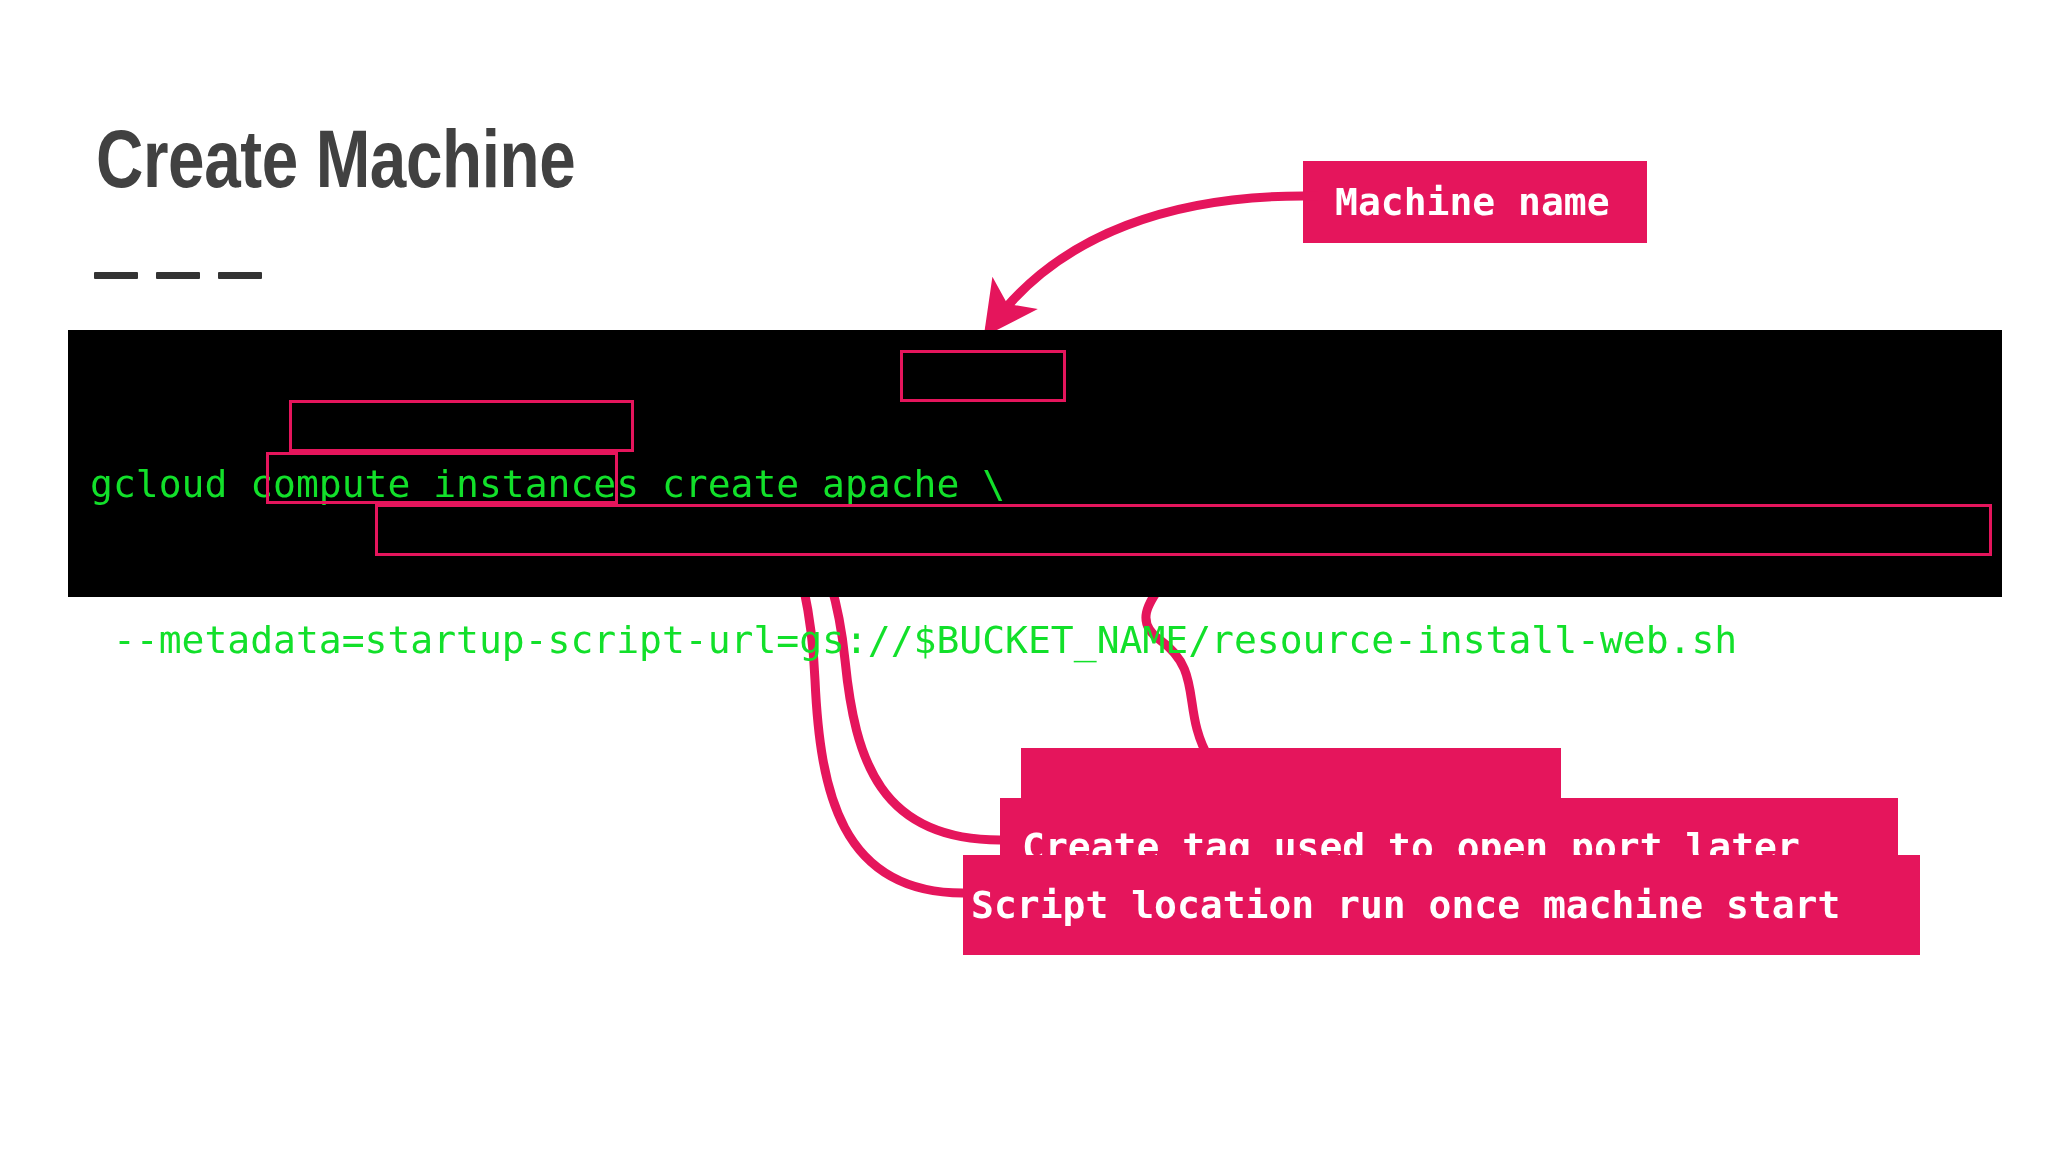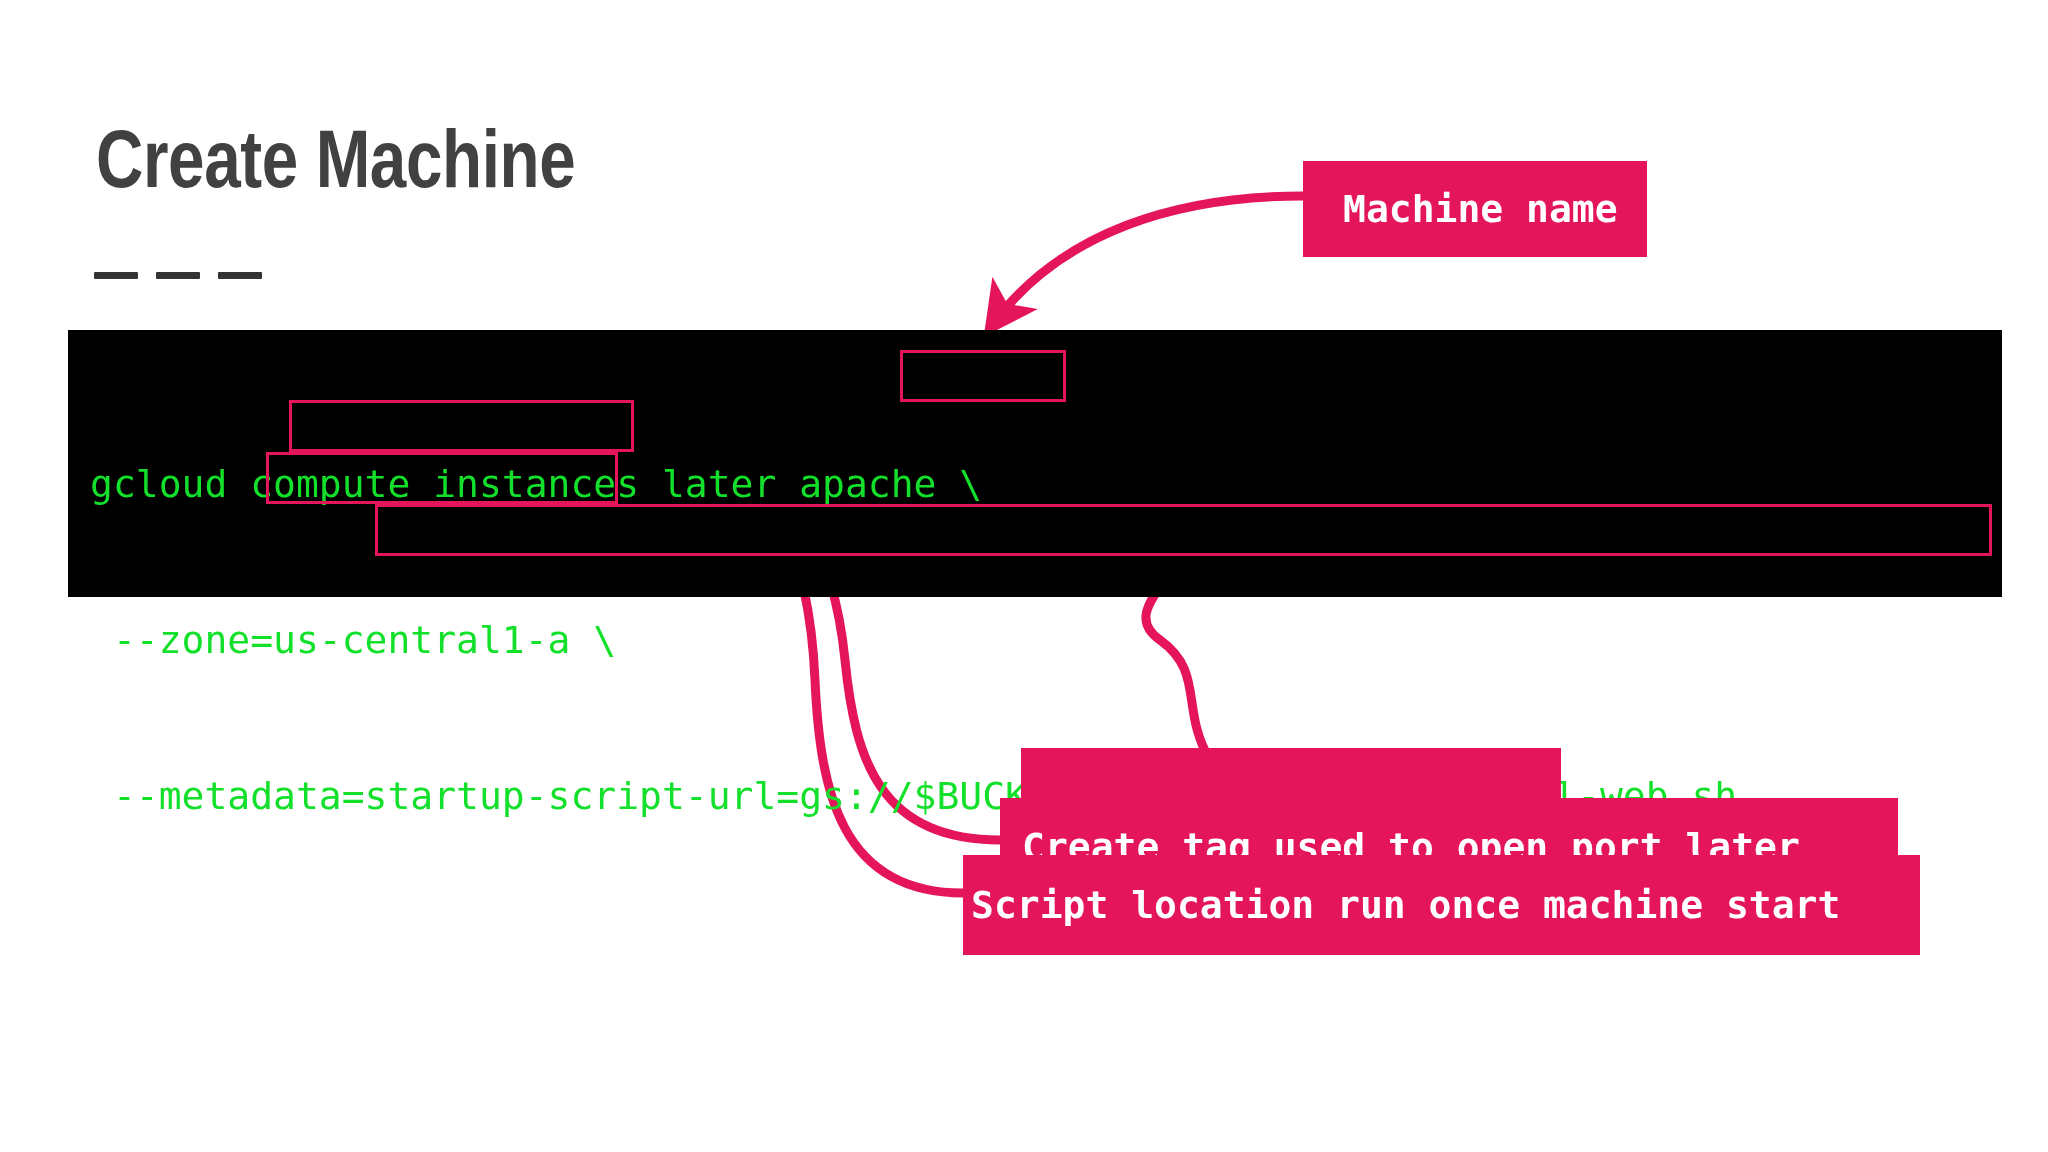--- a/index.html
+++ b/index.html
@@ -87,23 +87,23 @@
     display: flex;
     align-items: center;
     white-space: nowrap;
     box-sizing: border-box;
   }
 
   #callout-machine-name {
     left: 1303px;
     top: 161px;
     width: 344px;
-    height: 96px;
-    font-size: 38px;
-    padding-left: 40px;
+    height: 82px;
+    font-size: 38px;
+    padding-left: 32px;
   }
 
   #callout-machine-location {
     left: 1021px;
     top: 748px;
     width: 540px;
     height: 122px;
     font-size: 38px;
     padding-left: 42px;
     align-items: flex-end;
@@ -168,22 +168,21 @@
 
   <path d="M 1210,760 C 1180,710 1205,672 1160,640 C 1120,612 1178,580 1177,552" fill="none" stroke="#E5155C" stroke-width="9" stroke-linecap="round" marker-end="url(#ah)"></path>
 
   <path d="M 1000,840 C 880,840 855,760 845,660 C 835,560 800,470 680,441" fill="none" stroke="#E5155C" stroke-width="9" stroke-linecap="round" marker-end="url(#ah)"></path>
 
   <path d="M 963,893 C 840,893 820,790 815,680 C 810,560 770,445 672,403" fill="none" stroke="#E5155C" stroke-width="9" stroke-linecap="round" marker-end="url(#ah)"></path>
 </svg>
 
 <div id="terminal">
   <div class="code">
-    <span class="line">gcloud compute instances later apache \</span>
-    <span class="line"> --zone=us-central1-a \</span>
+    <span class="line">gcloud compute instances create apache \</span>
     <span class="line"> --metadata=startup-script-url=gs://$BUCKET_NAME/resource-install-web.sh</span>
   </div>
 
   <div class="hl" style="left:832px; top:20px; width:166px; height:52px;"></div>
   <div class="hl" style="left:221px; top:70px; width:345px; height:52px;"></div>
   <div class="hl" style="left:198px; top:122px; width:352px; height:52px;"></div>
   <div class="hl" style="left:307px; top:174px; width:1617px; height:52px;"></div>
 </div>
 
 <div class="callout" id="callout-machine-name">

